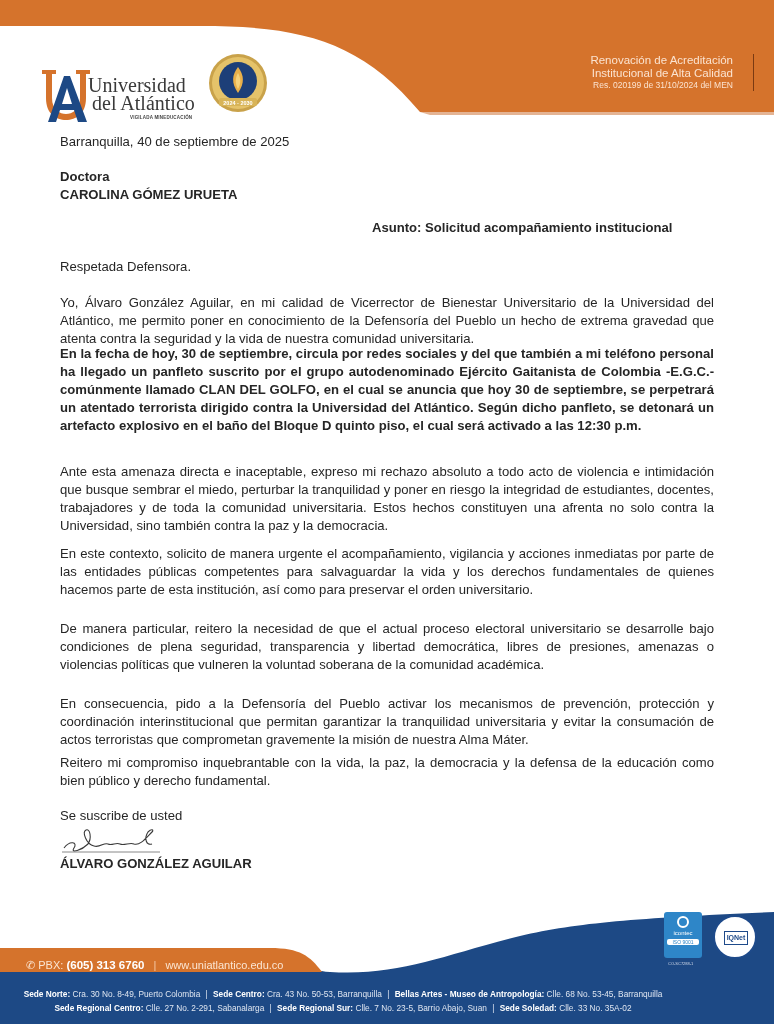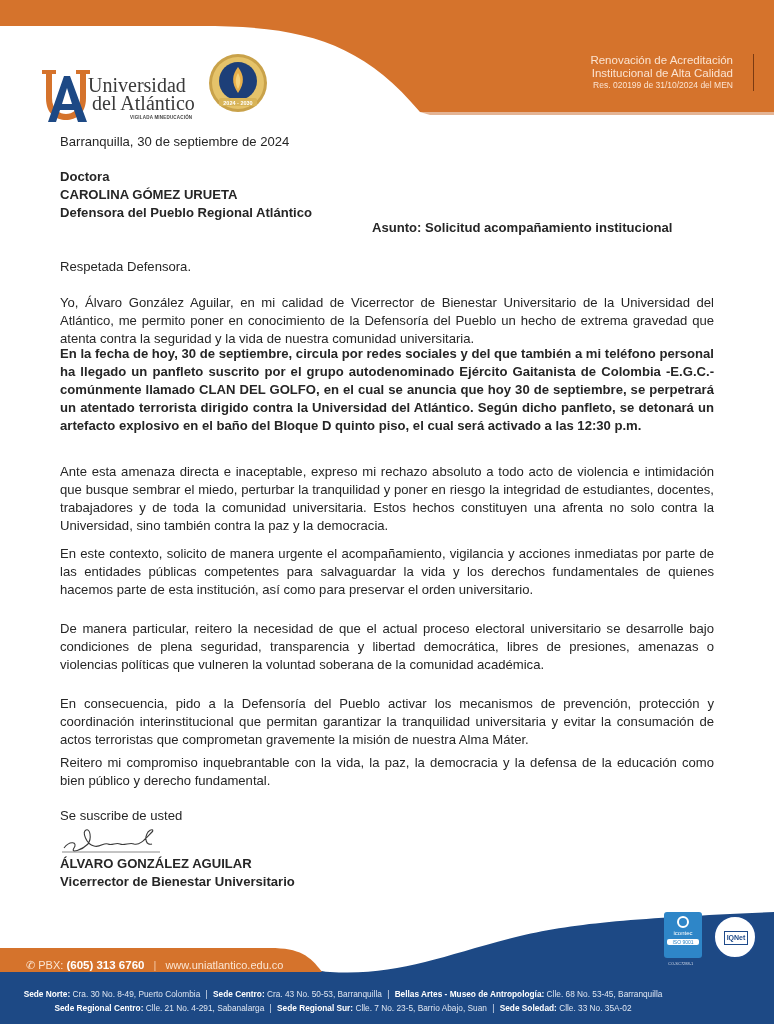--- a/index.html
+++ b/index.html
@@ -99,26 +99,25 @@
   <text x="31" y="51.5" font-size="5.5" text-anchor="middle" fill="#ffffff" font-family="Liberation Sans, sans-serif" font-weight="bold">2024 - 2030</text>
 </svg>
 
 <div class="accr">
   <span class="l1">Renovación de Acreditación</span>
   <span class="l2">Institucional de Alta Calidad</span>
   <span class="l3">Res. 020199 de 31/10/2024 del MEN</span>
 </div>
 
 <div class="doc">
-  <p class="date">Barranquilla, 30 de septiembre de 2024</p>
+  <p class="date">Barranquilla, 40 de septiembre de 2025</p>
 
   <div class="addressee">
     <span>Doctora</span>
     <span>CAROLINA GÓMEZ URUETA</span>
-    <span>Defensora del Pueblo Regional Atlántico</span>
   </div>
 
   <p class="subject">Asunto: Solicitud acompañamiento institucional</p>
   <p class="salutation">Respetada Defensora.</p>
 
   <p class="para p1">Yo, Álvaro González Aguilar, en mi calidad de Vicerrector de Bienestar Universitario de la Universidad del Atlántico, me permito poner en conocimiento de la Defensoría del Pueblo un hecho de extrema gravedad que atenta contra la seguridad y la vida de nuestra comunidad universitaria.</p>
   <p class="para p2">En la fecha de hoy, 30 de septiembre, circula por redes sociales y del que también a mi teléfono personal ha llegado un panfleto suscrito por el grupo autodenominado Ejército Gaitanista de Colombia -E.G.C.- comúnmente llamado CLAN DEL GOLFO, en el cual se anuncia que hoy 30 de septiembre, se perpetrará un atentado terrorista dirigido contra la Universidad del Atlántico. Según dicho panfleto, se detonará un artefacto explosivo en el baño del Bloque D quinto piso, el cual será activado a las 12:30 p.m.</p>
   <p class="para p3">Ante esta amenaza directa e inaceptable, expreso mi rechazo absoluto a todo acto de violencia e intimidación que busque sembrar el miedo, perturbar la tranquilidad y poner en riesgo la integridad de estudiantes, docentes, trabajadores y de toda la comunidad universitaria. Estos hechos constituyen una afrenta no solo contra la Universidad, sino también contra la paz y la democracia.</p>
   <p class="para p4">En este contexto, solicito de manera urgente el acompañamiento, vigilancia y acciones inmediatas por parte de las entidades públicas competentes para salvaguardar la vida y los derechos fundamentales de quienes hacemos parte de esta institución, así como para preservar el orden universitario.</p>
   <p class="para p5">De manera particular, reitero la necesidad de que el actual proceso electoral universitario se desarrolle bajo condiciones de plena seguridad, transparencia y libertad democrática, libres de presiones, amenazas o violencias políticas que vulneren la voluntad soberana de la comunidad académica.</p>
@@ -127,21 +126,20 @@
 
   <p class="closing">Se suscribe de usted</p>
 
   <svg class="signature" viewBox="0 0 110 36">
     <path d="M4,28 C10,20 18,22 14,28 C10,34 22,30 28,24 C32,18 30,8 26,10 C22,12 26,24 34,26 C40,28 44,22 48,24 C52,26 56,22 60,24 C64,26 70,22 74,24 C80,26 86,18 92,12 C94,10 92,8 88,12 C84,18 86,26 92,24" fill="none" stroke="#3a3a3a" stroke-width="1.1"></path>
     <path d="M2,32 H100" stroke="#6a6a6a" stroke-width="0.8"></path>
   </svg>
 
   <div class="signer">
     <span>ÁLVARO GONZÁLEZ AGUILAR</span>
-    <span>Vicerrector de Bienestar Universitario</span>
   </div>
 </div>
 
 <svg class="footer-bg" viewBox="0 0 774 124" preserveAspectRatio="none">
   <path d="M0,48 H210 C280,48 300,70 330,72 C400,76 440,56 520,36 C580,22 640,18 774,12 V124 H0 Z" fill="#1d4985"></path>
   <path d="M0,48 H270 C300,48 310,56 322,72 H0 Z" fill="#d5732c"></path>
 </svg>
 
 <div class="cert-icontec">
   <span class="ring"></span>
@@ -167,21 +165,21 @@
     <span>Cra. 30 No. 8-49, Puerto Colombia</span>
     <span class="bar">|</span>
     <b>Sede Centro:</b>
     <span>Cra. 43 No. 50-53, Barranquilla</span>
     <span class="bar">|</span>
     <b>Bellas Artes - Museo de Antropología:</b>
     <span>Clle. 68 No. 53-45, Barranquilla</span>
   </div>
   <div>
     <b>Sede Regional Centro:</b>
-    <span>Clle. 21 No. 4-291, Sabanalarga</span>
+    <span>Clle. 27 No. 2-291, Sabanalarga</span>
     <span class="bar">|</span>
     <b>Sede Regional Sur:</b>
     <span>Clle. 7 No. 23-5, Barrio Abajo, Suan</span>
     <span class="bar">|</span>
     <b>Sede Soledad:</b>
     <span>Clle. 33 No. 35A-02</span>
   </div>
 </div>
 
 </body></html>

